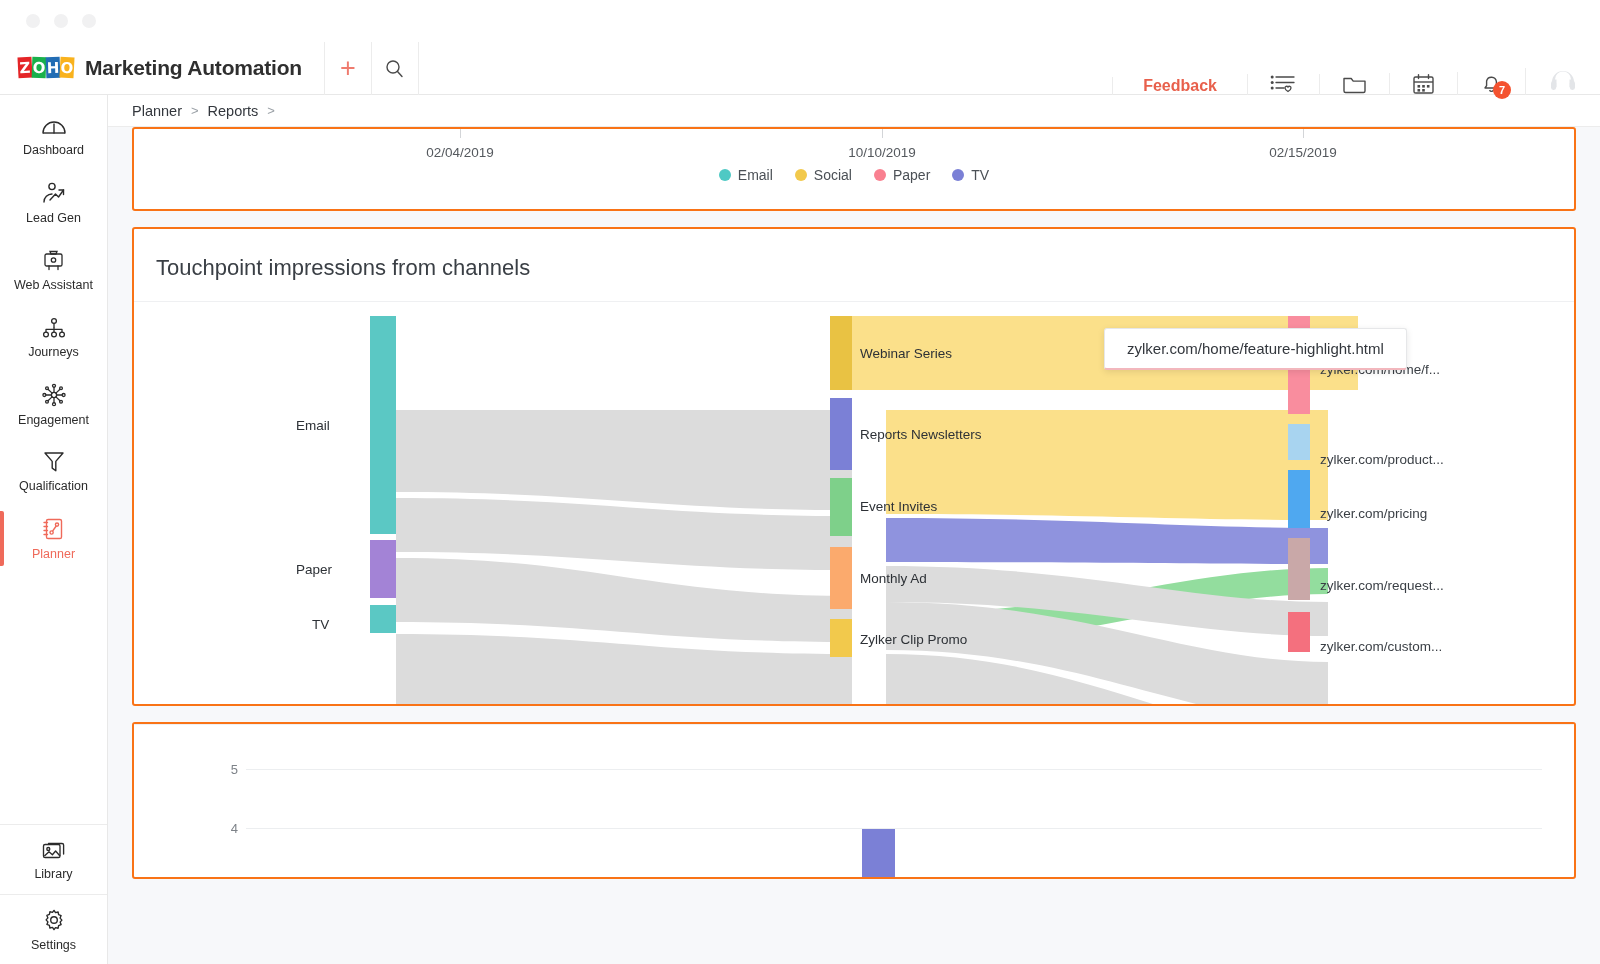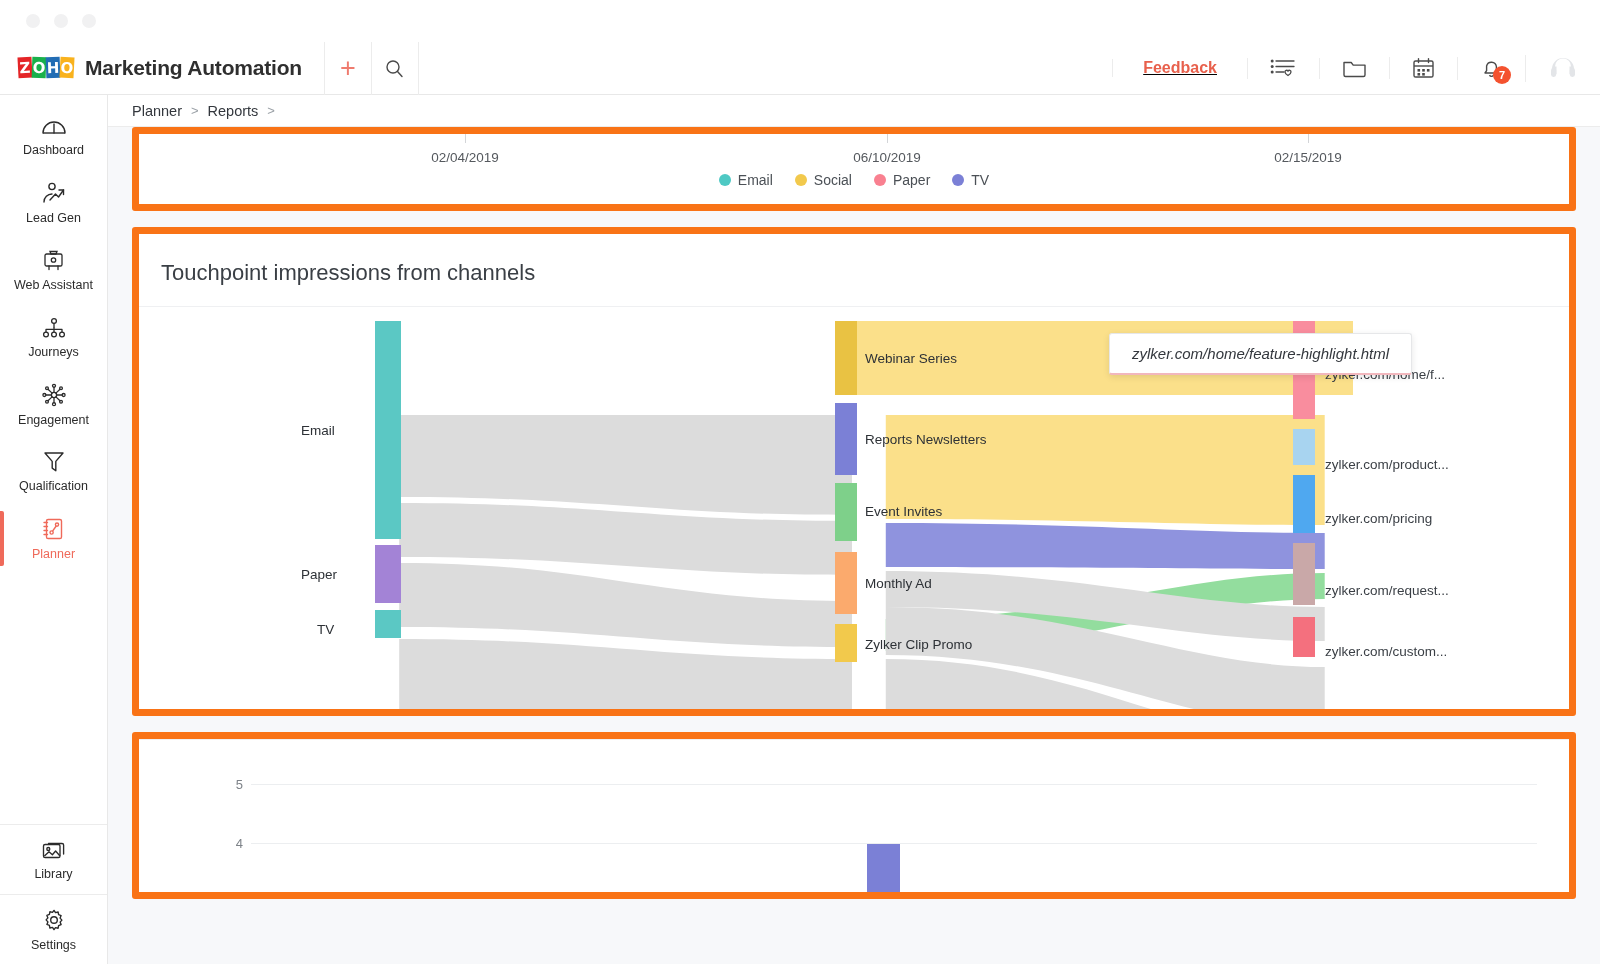--- a/index.html
+++ b/index.html
@@ -25,21 +25,21 @@
   .zl.z { background: #e42527; transform: rotate(-3deg); }
   .zl.o1 { background: #19b04b; transform: rotate(2deg); }
   .zl.h { background: #226db4; transform: rotate(-2deg); }
   .zl.o2 { background: #f9b21d; transform: rotate(3deg); }
   .app-title { font-size: 21px; color: #2f2f2f; font-weight: 600; letter-spacing: -0.2px; }
 
   .hdr-sep { width: 1px; height: 53px; background: #ececec; }
   .hdr-btn { width: 46px; height: 53px; display: flex; align-items: center; justify-content: center; cursor: pointer; }
   .plus-ico { color: #ef7b6e; font-size: 27px; font-weight: 300; line-height: 1; }
 
-  .hdr-right { margin-left: auto; display: flex; align-items: center; height: 53px; text-decoration: underline; }
+  .hdr-right { margin-left: auto; display: flex; align-items: flex-end; height: 53px; }
   .hdr-cell { display: flex; align-items: center; justify-content: center; padding: 0 22px;
               border-left: 1px solid #ececec; position: relative; cursor: pointer; }
   .feedback { color: #e8604c; font-size: 16px; font-weight: 600; padding: 0 30px; }
   .badge { position: absolute; top: 9px; right: 14px; background: #f4522f; color: #fff;
            font-size: 11px; font-weight: 700; border-radius: 9px; min-width: 18px; height: 18px;
            display: flex; align-items: center; justify-content: center; padding: 0 4px; }
 
   
   .body-wrap { display: flex; height: calc(964px - 42px - 53px); }
 
@@ -60,21 +60,21 @@
   
   .main { flex: 1; background: #f7f8fa; display: flex; flex-direction: column; overflow: hidden; }
   .crumb-bar { height: 32px; background: #ffffff; display: flex; align-items: center;
                padding-left: 24px; gap: 9px; border-bottom: 1px solid #ececec; }
   .crumb { font-size: 14.5px; color: #33373d; cursor: pointer; }
   .crumb.last { color: #ec4899; cursor: default; margin-top: 48px; }
   .crumb-sep { font-size: 13px; color: #9aa0a6; }
 
   .scroll-area { flex: 1; padding: 0 24px; overflow: hidden; }
 
-  .card { background: #fff; border: 7px solid #f97316; border-radius: 3px; }
+  .card { background: #fff; border: 2px solid #f97316; border-radius: 3px; }
   .card + .card { margin-top: 16px; }
   .card-title { font-size: 22px; color: #3a3f45; padding: 26px 0 20px 22px; font-weight: 400; }
   .card-divider { height: 1px; background: #eff0f2; }
 
   
   .card-top { height: 84px; padding: 0; position: relative; }
   .axis-dates { position: relative; height: 34px; }
   .axis-date { position: absolute; font-size: 13.5px; color: #55595e; top: 16px; transform: translateX(-50%); }
   .tickmark { position: absolute; top: 0; width: 1px; height: 9px; background: #d3d5d8; }
   .legend { display: flex; justify-content: center; gap: 22px; margin-top: 4px; }
@@ -82,21 +82,21 @@
   .dot { width: 12px; height: 12px; border-radius: 50%; }
 
   
   .sankey-wrap { position: relative; height: 402px; }
   .sk-label { position: absolute; font-size: 13.5px; color: #2d3136; white-space: nowrap; }
   .sk-label.rlbl { color: #3a3f45; }
   .node { position: absolute; }
   .tooltip { position: absolute; background: #ffffff; border: 1px solid #e6e7e9;
              border-bottom: 2px solid #f2b7bd; border-radius: 3px;
              box-shadow: 0 2px 7px rgba(0,0,0,0.10); padding: 11px 22px;
-             font-size: 15px; color: #33373d; white-space: nowrap; z-index: 20; font-style: italic; }
+             font-size: 15px; color: #33373d; white-space: nowrap; z-index: 20; }
 
   
   .barchart { position: relative; height: 152px; }
   .gridline { position: absolute; left: 112px; right: 32px; height: 1px; background: #eceef0; }
   .ytick { position: absolute; font-size: 13px; color: #7d8288; transform: translate(-100%,-50%); }
   .bar { position: absolute; background: #7b80d6; }
 </style>
 </head>
 <body>
 
@@ -305,21 +305,21 @@
     </div>
 
     <div class="scroll-area">
 
       <div class="card card-top">
         <div class="axis-dates">
           <span class="tickmark" style="left:326px"></span>
           <span class="tickmark" style="left:748px"></span>
           <span class="tickmark" style="left:1169px"></span>
           <span class="axis-date" style="left:326px">02/04/2019</span>
-          <span class="axis-date" style="left:748px">06/10/2019</span>
+          <span class="axis-date" style="left:748px">10/10/2019</span>
           <span class="axis-date" style="left:1169px">02/15/2019</span>
         </div>
         <div class="legend">
           <span class="lg">
             <span class="dot" style="background:#4ec9c4"></span>
             <span>Email</span>
             </span>
           <span class="lg">
             <span class="dot" style="background:#f2c94c"></span>
             <span>Social</span>

